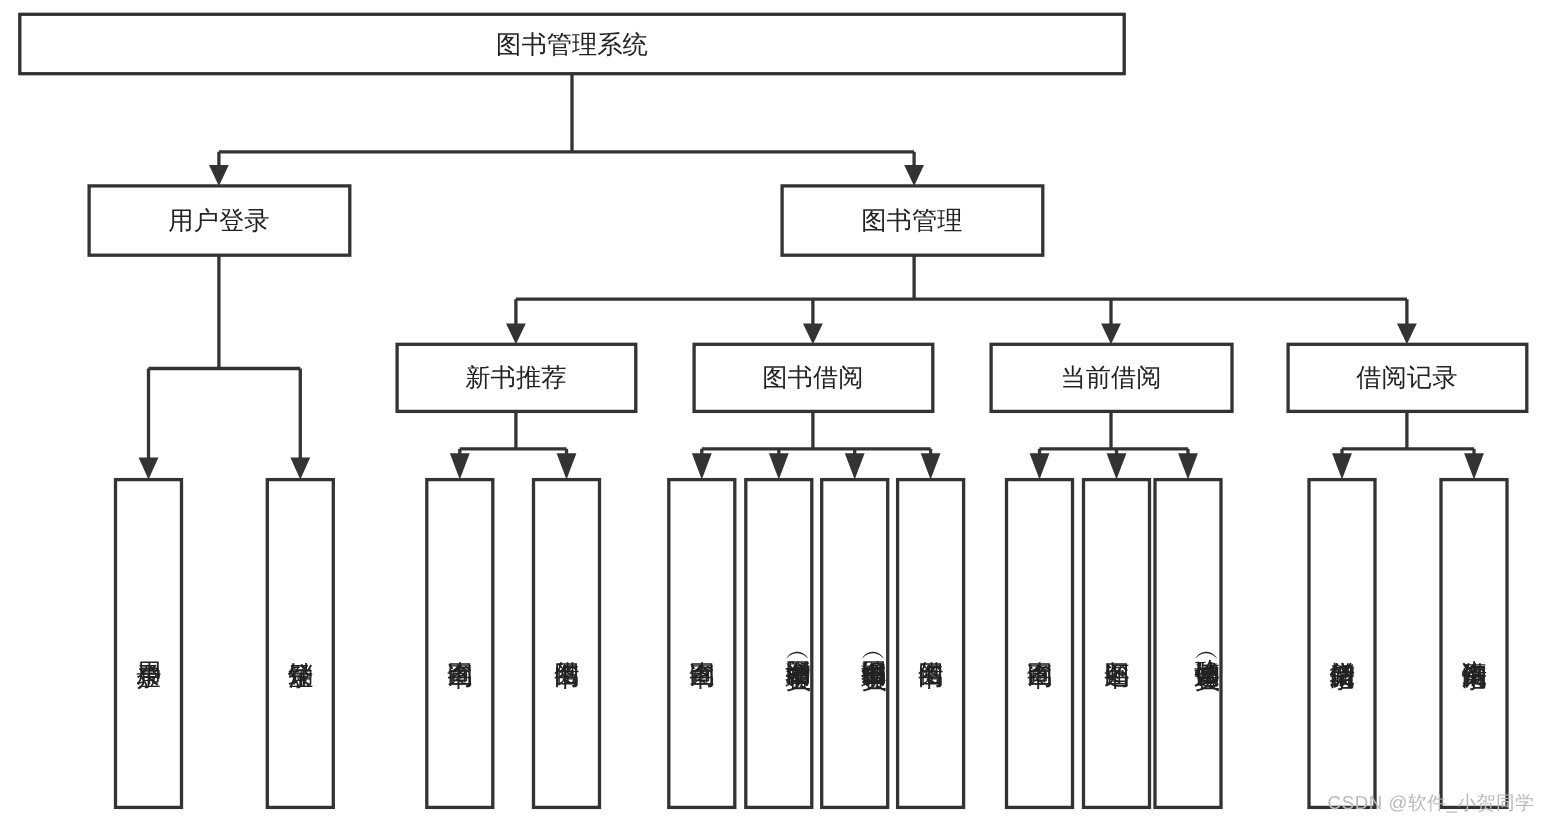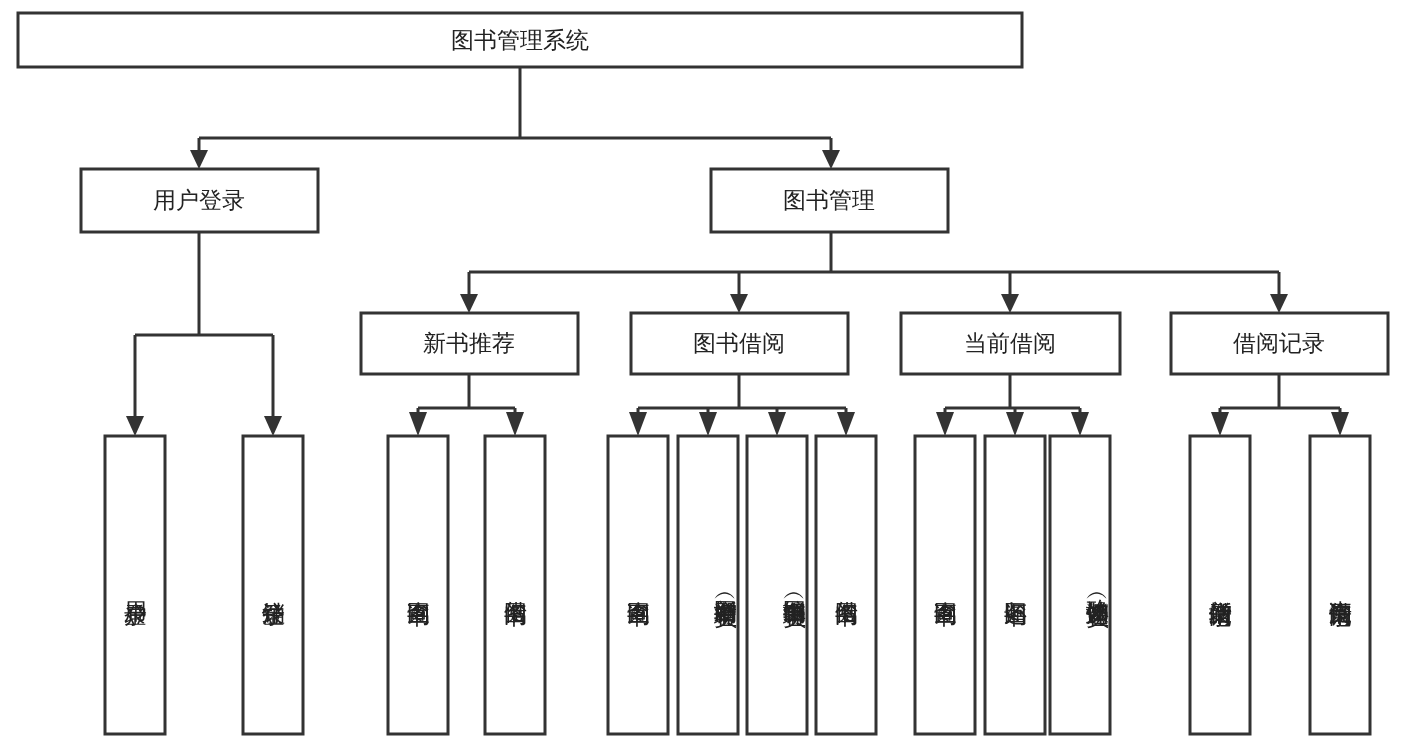--- a/index.html
+++ b/index.html
@@ -189,13 +189,14 @@
   <div class="node-label-v" style="left:608px; top:436px; width:60px; height:298px;">查询图书</div>
   <div class="node-label-v" style="left:678px; top:436px; width:60px; height:298px; align-items:flex-start;">新增图书（管理员）</div>
   <div class="node-label-v" style="left:747px; top:436px; width:60px; height:298px; align-items:flex-start;">编辑图书（管理员）</div>
   <div class="node-label-v" style="left:816px; top:436px; width:60px; height:298px;">借阅图书</div>
   <div class="node-label-v" style="left:915px; top:436px; width:60px; height:298px;">查询图书</div>
   <div class="node-label-v" style="left:985px; top:436px; width:60px; height:298px;">归还图书</div>
   <div class="node-label-v" style="left:1050px; top:436px; width:60px; height:298px; align-items:flex-start;">确认归还（管理员）</div>
   <div class="node-label-v" style="left:1190px; top:436px; width:60px; height:298px;">新增借阅记录</div>
   <div class="node-label-v" style="left:1310px; top:436px; width:60px; height:298px;">查询借阅记录</div>
 
+  <div class="watermark">CSDN @软件_小贺同学</div>
 </div>
 
 </body></html>

